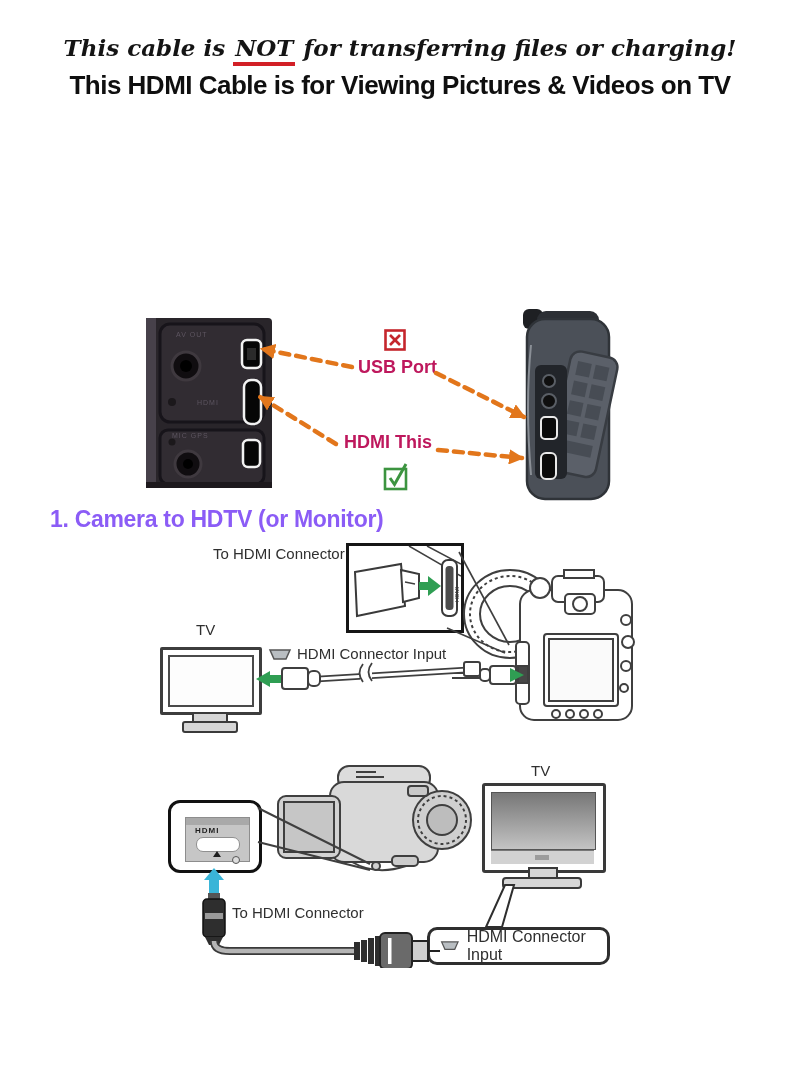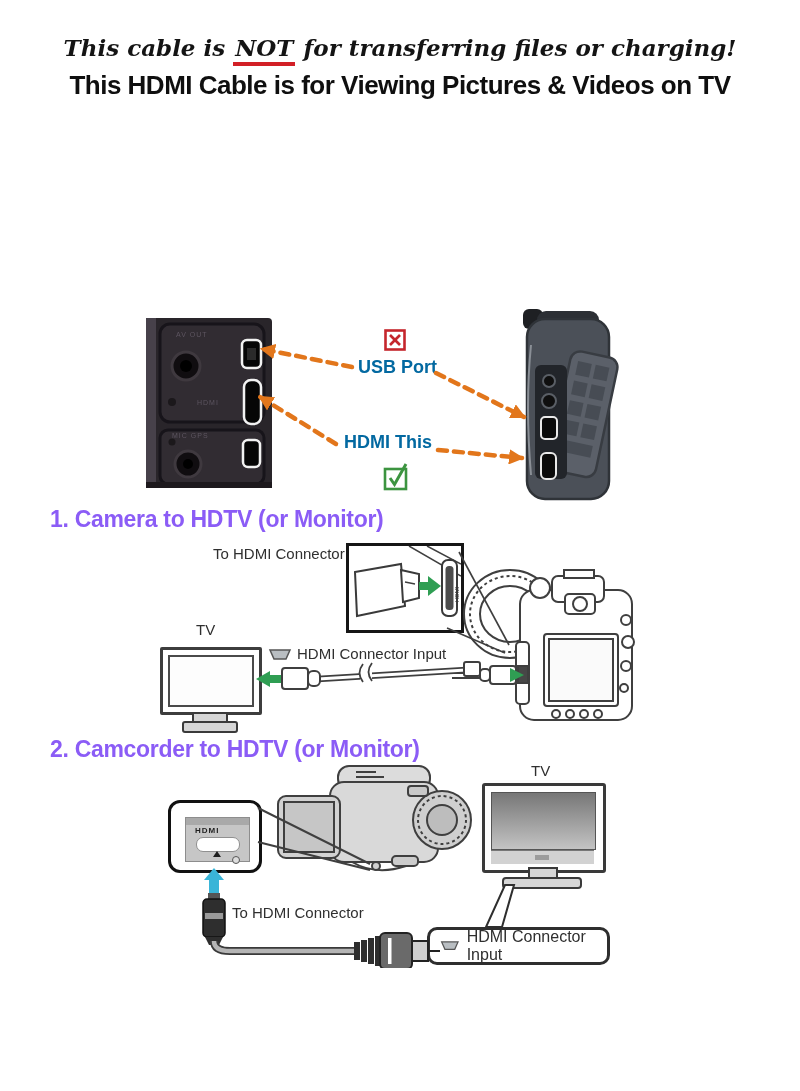--- a/index.html
+++ b/index.html
@@ -6,21 +6,21 @@
   .canvas{position:relative;width:800px;height:968px;background:#fff;overflow:hidden;
           font-family:"Liberation Sans",sans-serif;color:#1c1c1c;padding-left:12px;}
   .abs{position:absolute;}
   .warning{top:34px;left:0;width:800px;text-align:center;
            font-family:"DejaVu Serif",serif;font-style:italic;font-weight:bold;
            font-size:23px;color:#141414;}
   .warning .not{border-bottom:4px solid var(--underline-red,#d21f26);padding:0 2px 1px 2px;}
   .bigtitle{top:70px;left:0;width:800px;text-align:center;font-weight:bold;
             font-size:26px;letter-spacing:-0.5px;color:#0f0f0f;white-space:nowrap;}
   .heading{font-weight:bold;font-size:23px;color:#8b5cf6;letter-spacing:-0.3px;}
-  .portlabel{font-weight:bold;font-size:18px;color:#0369a1;}
+  .portlabel{font-weight:bold;font-size:18px;color:#be185d;}
   .lbl{font-size:15px;color:#2f2f2f;}
   .engrave{font-size:7px;color:#5d5560;letter-spacing:1px;}
   .odash{stroke:var(--arrow-orange,#e2761b);stroke-width:4.5;stroke-dasharray:9 7;
          fill:none;stroke-linecap:round;}
   .ln{stroke:#3f3f3f;fill:none;}
   .inset1{border:3px solid #161616;background:#fff;}
   .inset2{border:3px solid #111;border-radius:12px;background:#fff;}
   .panel2{background:#c6c6c6;border:1px solid #8d8d8d;}
   .slot2{background:#fff;border:1px solid #909090;border-radius:7px;}
   .tv1-outer{border:3px solid #3d3d3d;background:#fff;border-radius:2px;}
@@ -153,21 +153,20 @@
       <rect x="64" y="100" width="13" height="62" rx="4"></rect>
       <rect x="66" y="124" width="10" height="17" fill="#474747"></rect>
       <rect x="38" y="124" width="26" height="18" rx="3"></rect>
       <rect x="28" y="127" width="10" height="12" rx="4"></rect>
       <line x1="0" y1="131" x2="28" y2="131" fill="none"></line>
       <line x1="0" y1="136" x2="28" y2="136" fill="none"></line>
     </g>
     <polygon points="58,126 72,133 58,140" fill="var(--arrow-green,#2f9e53)"></polygon>
   </svg>
 
-  <div class="abs heading" style="left:50px;top:736px">2. Camcorder to HDTV (or Monitor)</div>
 
   <div class="abs inset2" style="left:168px;top:800px;width:88px;height:67px">
     <div class="panel2" style="position:absolute;left:14px;top:14px;width:63px;height:43px">
       <div style="position:absolute;left:0;top:0;right:0;height:7px;background:#a9a9a9"></div>
       <div style="position:absolute;left:9px;top:8px;font-size:8px;font-weight:bold;color:#1e1e1e;letter-spacing:1px">HDMI</div>
       <div class="slot2" style="position:absolute;left:10px;top:19px;width:42px;height:13px"></div>
       <div style="position:absolute;left:27px;top:33px;width:0;height:0;border-left:4px solid transparent;border-right:4px solid transparent;border-bottom:6px solid #1e1e1e"></div>
       <div style="position:absolute;left:46px;top:38px;width:6px;height:6px;border:1px solid #555;border-radius:50%;background:#ddd"></div>
     </div>
   </div>

